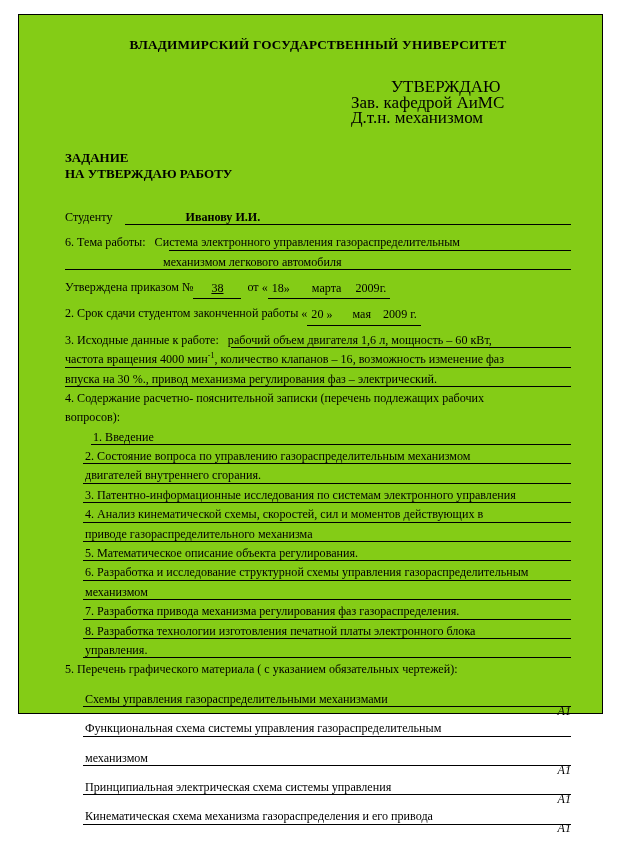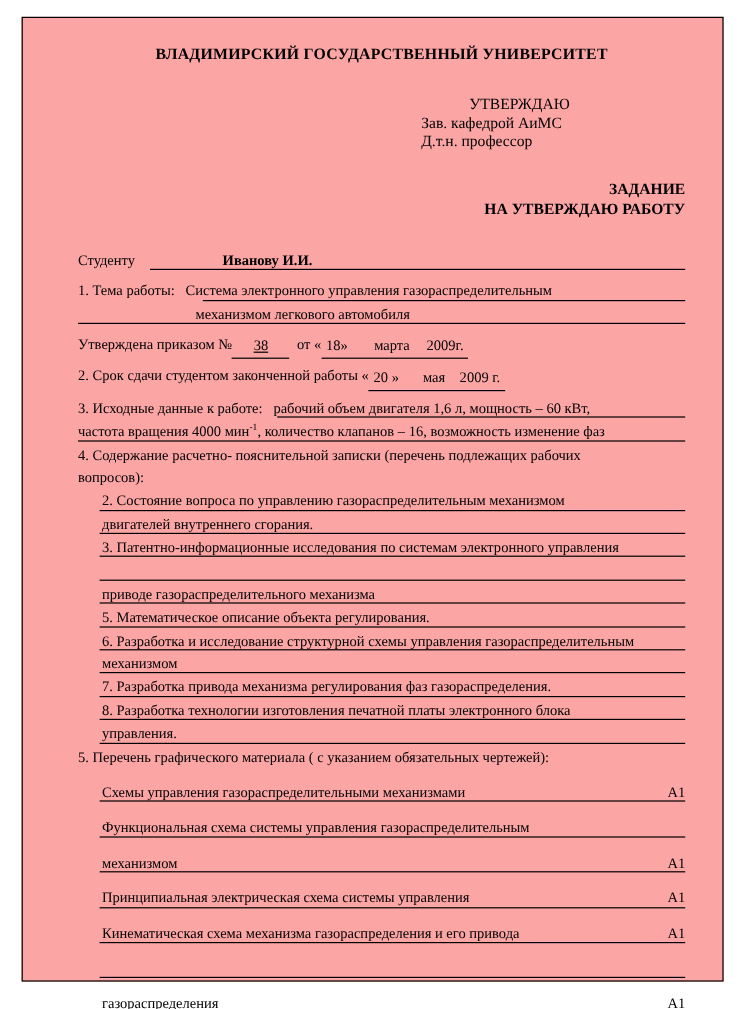--- a/index.html
+++ b/index.html
@@ -12,65 +12,65 @@
     height: 841px;
     font-family: "Liberation Serif", "DejaVu Serif", serif;
     color: #000000;
     overflow: hidden;
   }
   .page {
     position: absolute;
     left: 18px;
     top: 14px;
     width: 585px;
-    height: 804px;
+    height: 700px;
     border: 1.6px solid #000000;
     box-sizing: border-box;
-    background: #fca5a5;
+    background: #84cc16;
   }
   .inner {
     position: absolute;
     left: 46px;
     top: 16px;
     width: 506px;
   }
 
   
   .univ-title {
     text-align: center;
     font-weight: bold;
     font-size: 13.2px;
     letter-spacing: 0.2px;
     margin-top: 6px;
   }
 
   .approve-block {
     margin-top: 26px;
     margin-left: 286px;
-    font-size: 13px;
+    font-size: 17px;
     line-height: 15.6px;
   }
   .approve-head {
     margin-left: 40px;
   }
   .sign-row {
     margin-top: 1px;
     white-space: nowrap;
   }
   .sign-blank {
     display: inline-block;
     width: 118px;
     border-bottom: 1.1px solid #000;
     height: 13px;
     vertical-align: -2px;
   }
 
   
   .doc-title {
-    text-align: right;
+    text-align: left;
     font-weight: bold;
     font-size: 13px;
     line-height: 16px;
     margin-top: 24px;
   }
 
   
   .body-block {
     margin-top: 26px;
     font-size: 12.1px;
@@ -110,57 +110,58 @@
     vertical-align: -1px;
   }
   .blank.w38 { width: 48px; text-decoration: underline; }
 
   sup { font-size: 8px; vertical-align: super; line-height: 0; }
 
   
   .a1 {
     position: absolute;
     right: 0;
-    top: 0;
+    top: 12px;
     z-index: 3;
+    font-style: italic;
   }
   .graph-line { position: relative; margin-top: 10px; }
 </style>
 </head>
 <body>
 
 <div class="page">
   <div class="inner">
 
     <div class="univ-title">ВЛАДИМИРСКИЙ ГОСУДАРСТВЕННЫЙ УНИВЕРСИТЕТ</div>
 
     <div class="approve-block">
       <div class="approve-head">УТВЕРЖДАЮ</div>
       <div>Зав. кафедрой АиМС</div>
-      <div>Д.т.н. профессор</div>
+      <div>Д.т.н. механизмом</div>
     </div>
 
     <div class="doc-title">
       <div>ЗАДАНИЕ</div>
       <div>НА  УТВЕРЖДАЮ РАБОТУ</div>
     </div>
 
     <div class="body-block">
 
       <div class="line">
         <span class="rule from-student"></span>
         <span class="txt">Студенту</span>
         <span class="txt ind3">Иванову И.И.</span>
       </div>
 
       <div style="height:6px"></div>
 
       <div class="line">
         <span class="rule from-tema"></span>
-        <span class="txt">1. Тема работы:</span>
+        <span class="txt">6. Тема работы:</span>
         <span class="txt" style="padding-left:6px">Система электронного управления газораспределительным</span>
       </div>
       <div class="line">
         <span class="rule"></span>
         <span class="txt ind-center">механизмом легкового автомобиля</span>
       </div>
 
       <div style="height:6px"></div>
 
       <div class="line">
@@ -177,33 +178,38 @@
 
       <div class="line">
         <span class="rule" style="left:166px"></span>
         <span class="txt">3.  Исходные данные к работе:</span>
         <span class="txt" style="padding-left:6px">рабочий объем двигателя 1,6 л, мощность – 60 кВт,</span>
       </div>
       <div class="line">
         <span class="rule"></span>
         <span class="txt">частота вращения  4000 мин</span><sup>-1</sup><span class="txt">, количество клапанов – 16, возможность изменение фаз</span>
       </div>
+      <div class="line">
+        <span class="rule"></span>
+        <span class="txt">впуска на  30 %., привод механизма регулирования фаз  – электрический.</span>
+      </div>
 
       <div class="line">
         <span class="txt">4. Содержание расчетно- пояснительной записки (перечень подлежащих рабочих</span>
       </div>
       <div class="line">
         <span class="txt">вопросов):</span>
       </div>
 
       <div id="content-items">
+          <div class="line"><span class="rule indent-2"></span><span class="txt ind2">1. Введение</span></div>
           <div class="line"><span class="rule indent-1"></span><span class="txt ind1">2. Состояние  вопроса по управлению газораспределительным механизмом</span></div>
           <div class="line"><span class="rule indent-1"></span><span class="txt ind1">двигателей внутреннего сгорания.</span></div>
           <div class="line"><span class="rule indent-1"></span><span class="txt ind1"> 3. Патентно-информационные исследования по  системам электронного управления</span></div>
-          <div class="line"><span class="rule indent-1"></span></div>
+          <div class="line"><span class="rule indent-1"></span><span class="txt ind1">4. Анализ кинематической схемы, скоростей, сил и моментов действующих  в</span></div>
           <div class="line"><span class="rule indent-1"></span><span class="txt ind1">приводе газораспределительного механизма</span></div>
           <div class="line"><span class="rule indent-1"></span><span class="txt ind1">5. Математическое описание объекта регулирования.</span></div>
           <div class="line"><span class="rule indent-1"></span><span class="txt ind1">6. Разработка и исследование структурной схемы управления газораспределительным</span></div>
           <div class="line"><span class="rule indent-1"></span><span class="txt ind1">механизмом</span></div>
           <div class="line"><span class="rule indent-1"></span><span class="txt ind1">7. Разработка привода механизма регулирования фаз газораспределения.</span></div>
           <div class="line"><span class="rule indent-1"></span><span class="txt ind1">8. Разработка технологии изготовления печатной платы электронного блока</span></div>
           <div class="line"><span class="rule indent-1"></span><span class="txt ind1">управления.</span></div>
         </div>
 
       <div class="line">

